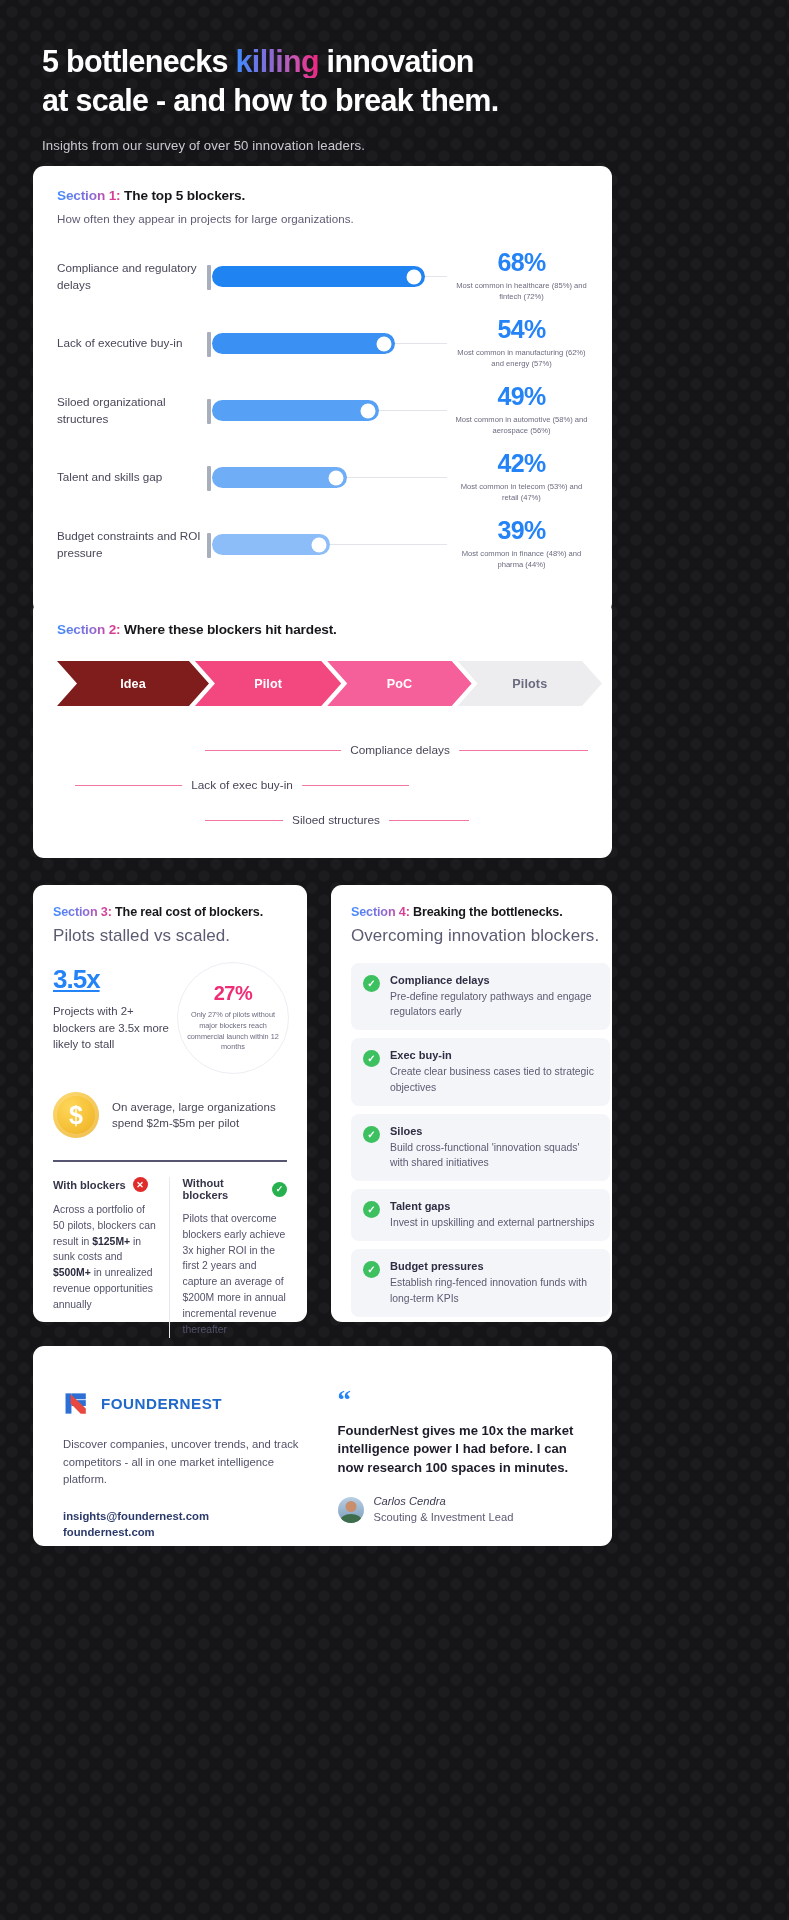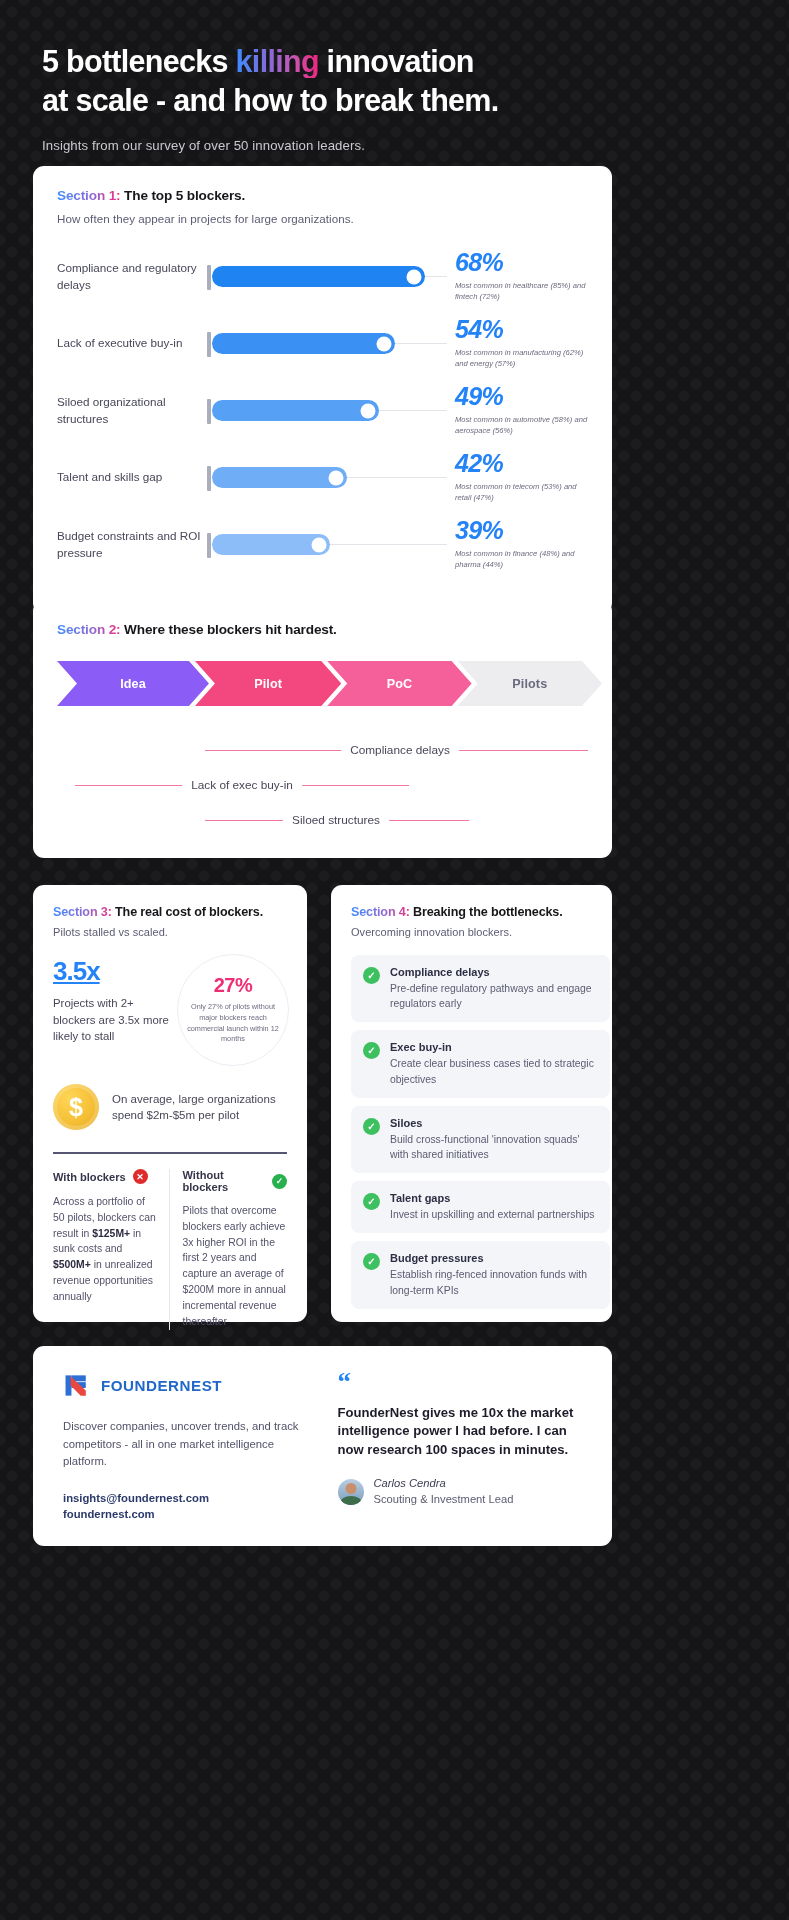--- a/index.html
+++ b/index.html
@@ -114,23 +114,22 @@
     position: absolute;
     width: 15px; height: 15px;
     border-radius: 50%;
     background: #ffffff;
     top: 50%;
     transform: translate(-50%,-50%);
   }
   .bar-stat {
     width: 139px;
     flex: 0 0 139px;
-    text-align: left;
+    text-align: center;
     padding-left: 6px;
-    font-style: italic;
   }
   .bar-pct {
     font-size: 25px;
     font-weight: 700;
     color: #2483f7;
     letter-spacing: -0.6px;
     line-height: 1;
   }
   .bar-note {
     margin-top: 6px;
@@ -181,21 +180,21 @@
     font-size: 11.8px;
     color: #474759;
     background: #ffffff;
     padding: 0 9px;
     white-space: nowrap;
   }
 
   
   #card3 { left: 33px; top: 885px; width: 274px; height: 437px; padding: 20px 20px 0 20px; }
   .s3-title { font-size: 12.6px; }
-  .s3-sub { font-size: 11px; margin-top: 7px; }
+  .s3-sub { font-size: 17px; margin-top: 7px; }
   .s3-hero { position: relative; margin-top: 20px; height: 104px; }
   .mult {
     font-size: 26px;
     font-weight: 700;
     color: #2483f7;
     letter-spacing: -1px;
     line-height: 1;
     text-decoration: underline;
   }
   .mult-cap {
@@ -284,21 +283,21 @@
     border-radius: 50%;
     background: #3cc060;
     display: flex; align-items: center; justify-content: center;
     color: #ffffff; font-size: 10px; font-weight: 700;
     margin-top: 1px;
   }
   .s4-head { font-size: 11px; font-weight: 700; color: #2d2d44; }
   .s4-desc { margin-top: 3px; font-size: 10.4px; color: #5b5b73; line-height: 1.46; }
 
   
-  #card5 { left: 33px; top: 1346px; width: 579px; height: 200px; display: flex; padding: 26px 30px; }
+  #card5 { left: 33px; top: 1346px; width: 579px; height: 200px; display: flex; padding: 44px 30px; }
   .fcol { flex: 1; padding-right: 24px; }
   .fcol2 { flex: 1; padding-left: 6px; }
   .logo-row { display: flex; align-items: center; gap: 11px; }
   .logo-mark { width: 27px; height: 27px; }
   .logo-text {
     font-size: 15.2px; font-weight: 700; color: #2068c9; letter-spacing: 0.5px;
   }
   .f-desc { margin-top: 19px; font-size: 11.3px; color: #52526a; line-height: 1.55; }
   .f-links { margin-top: 19px; font-size: 11.3px; font-weight: 700; color: #2b3a6b; line-height: 1.5; }
   .quote-mark { font-size: 27px; color: #2483f7; font-weight: 700; line-height: 0.8; font-family: "Liberation Serif", serif; }
@@ -402,21 +401,21 @@
             <div class="bar-pct">39%</div>
             <div class="bar-note">Most common in finance (48%) and pharma (44%)</div>
           </div>
         </div>
       </div>
   </div>
 
   <div class="card" id="card2">
     <div class="sec-title"><span class="sec-badge">Section 2:</span> <span>Where these blockers hit hardest.</span></div>
     <div class="funnel" id="funnel">
-        <div class="chev" style="background: #8b5cf6; width: 160px; z-index: 10;">
+        <div class="chev" style="background: #7f1d1d; width: 160px; z-index: 10;">
           <span>Idea</span>
         </div>
         <div class="chev" style="background: rgb(242, 72, 127); width: 154px; z-index: 9;">
           <span>Pilot</span>
         </div>
         <div class="chev" style="background: rgb(245, 96, 154); width: 152px; z-index: 8;">
           <span>PoC</span>
         </div>
         <div class="chev" style="background: rgb(237, 237, 240); width: 152px; z-index: 7; color: rgb(107, 107, 128);">
           <span>Pilots</span>

